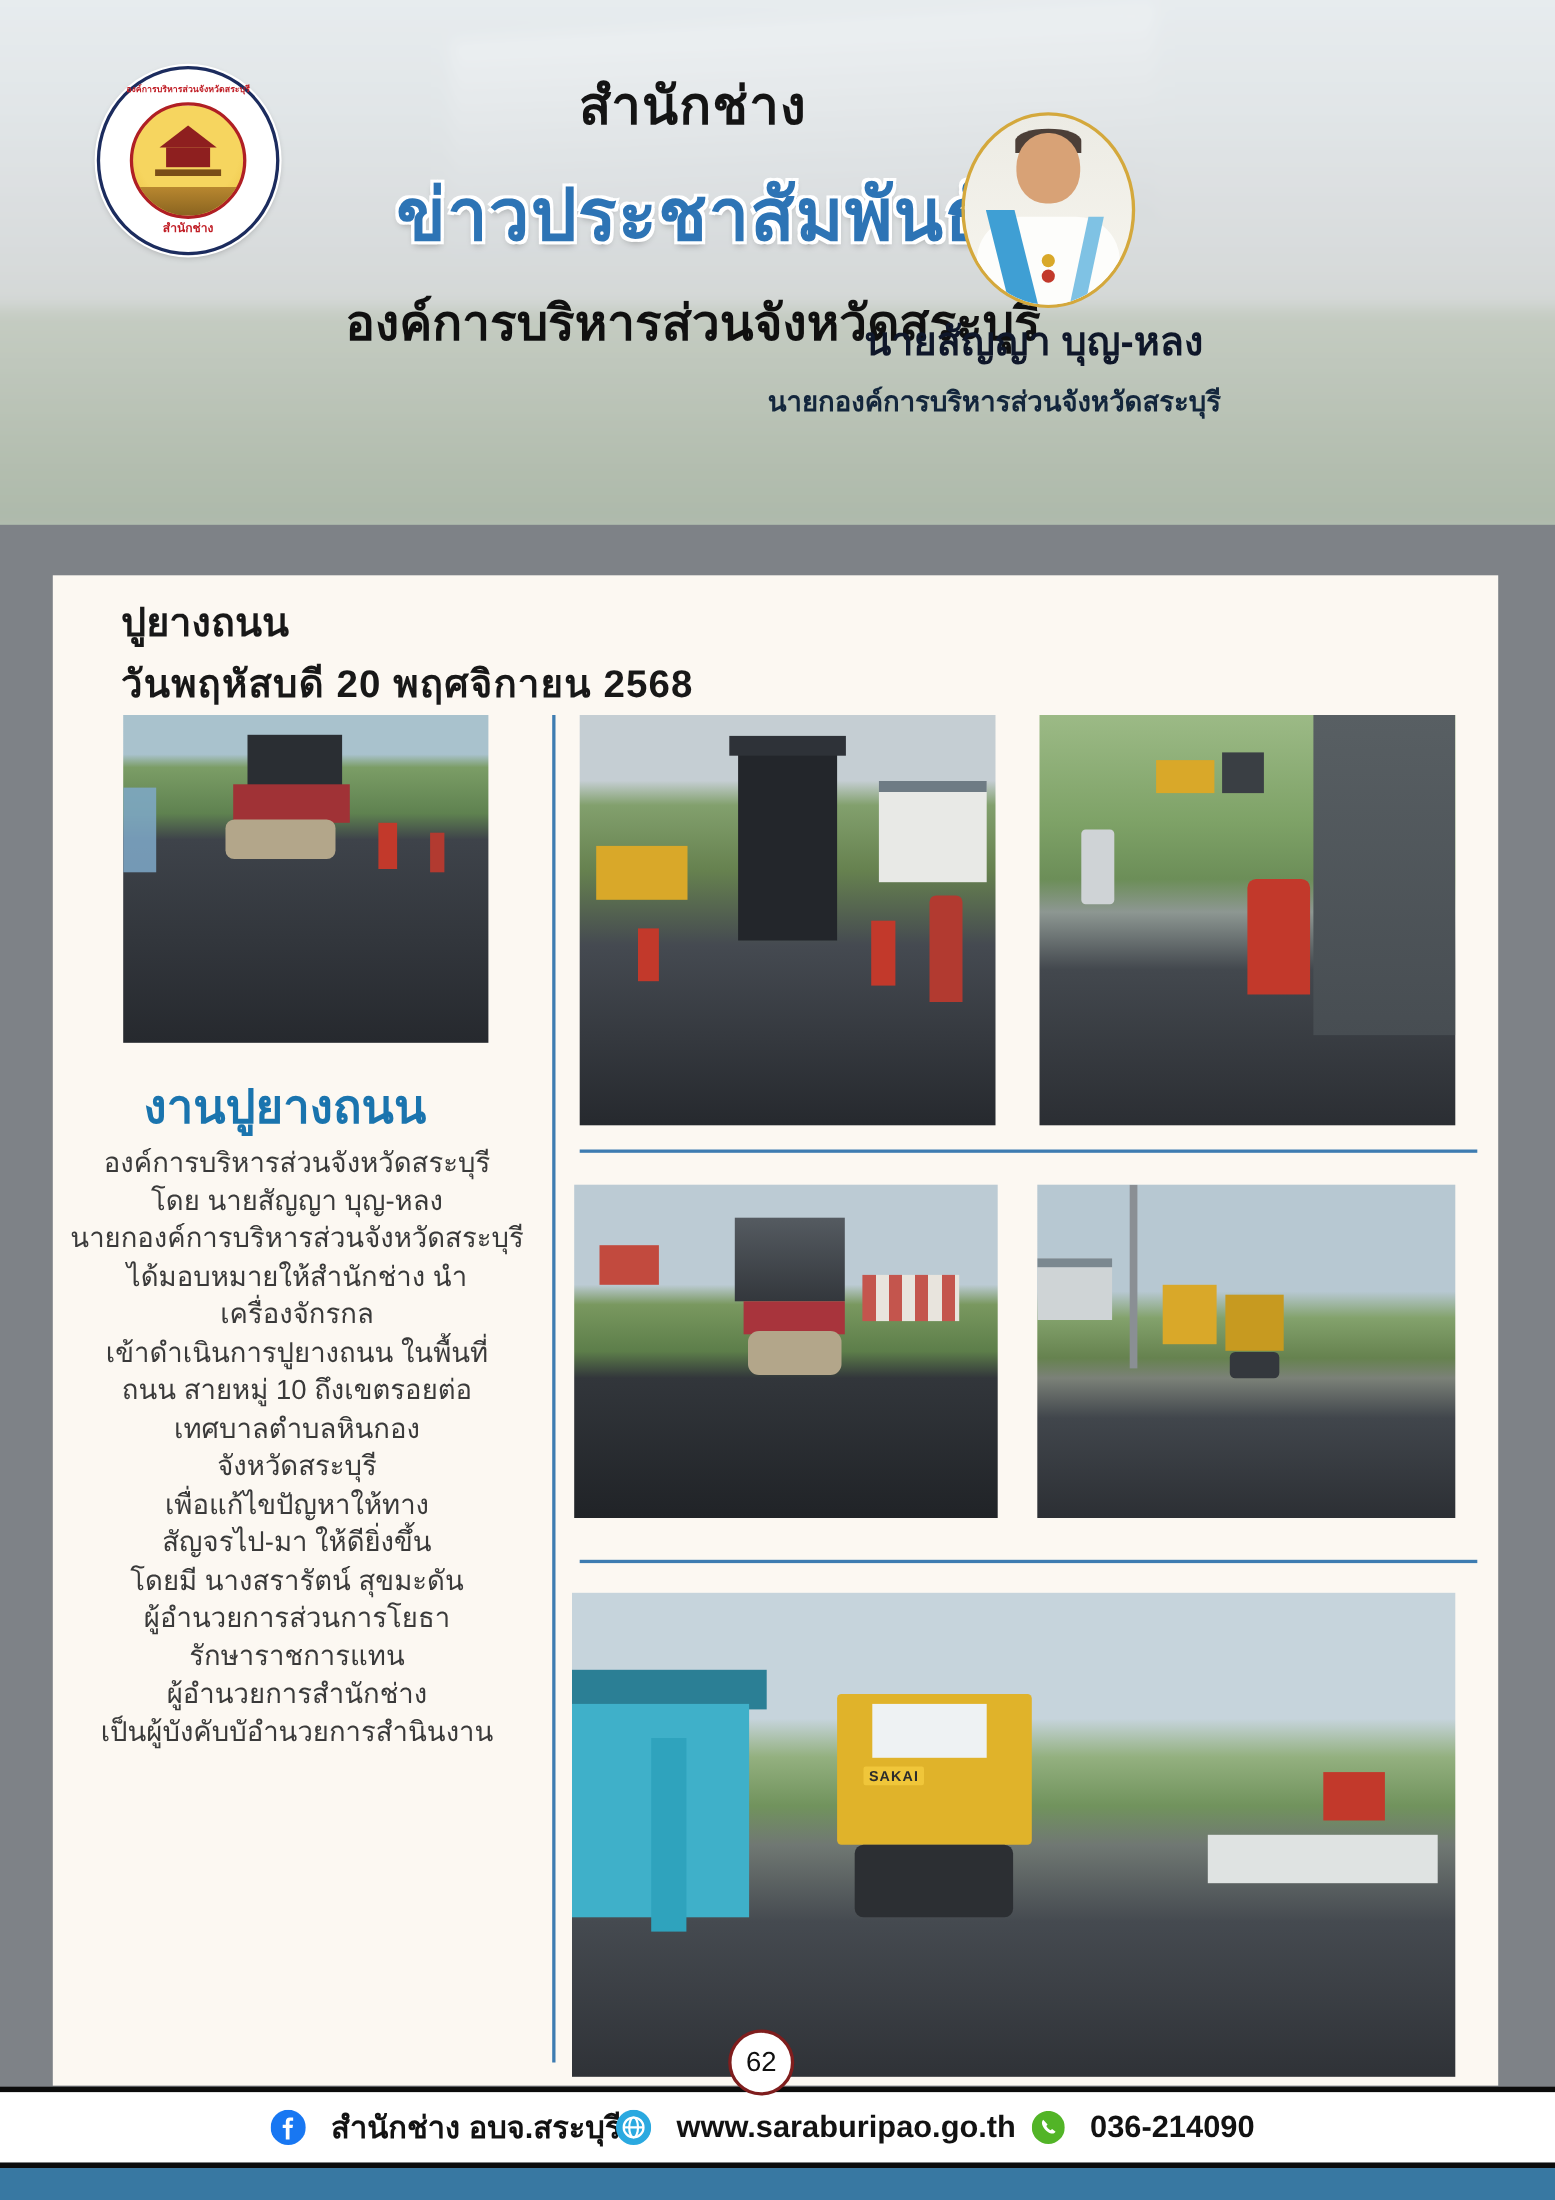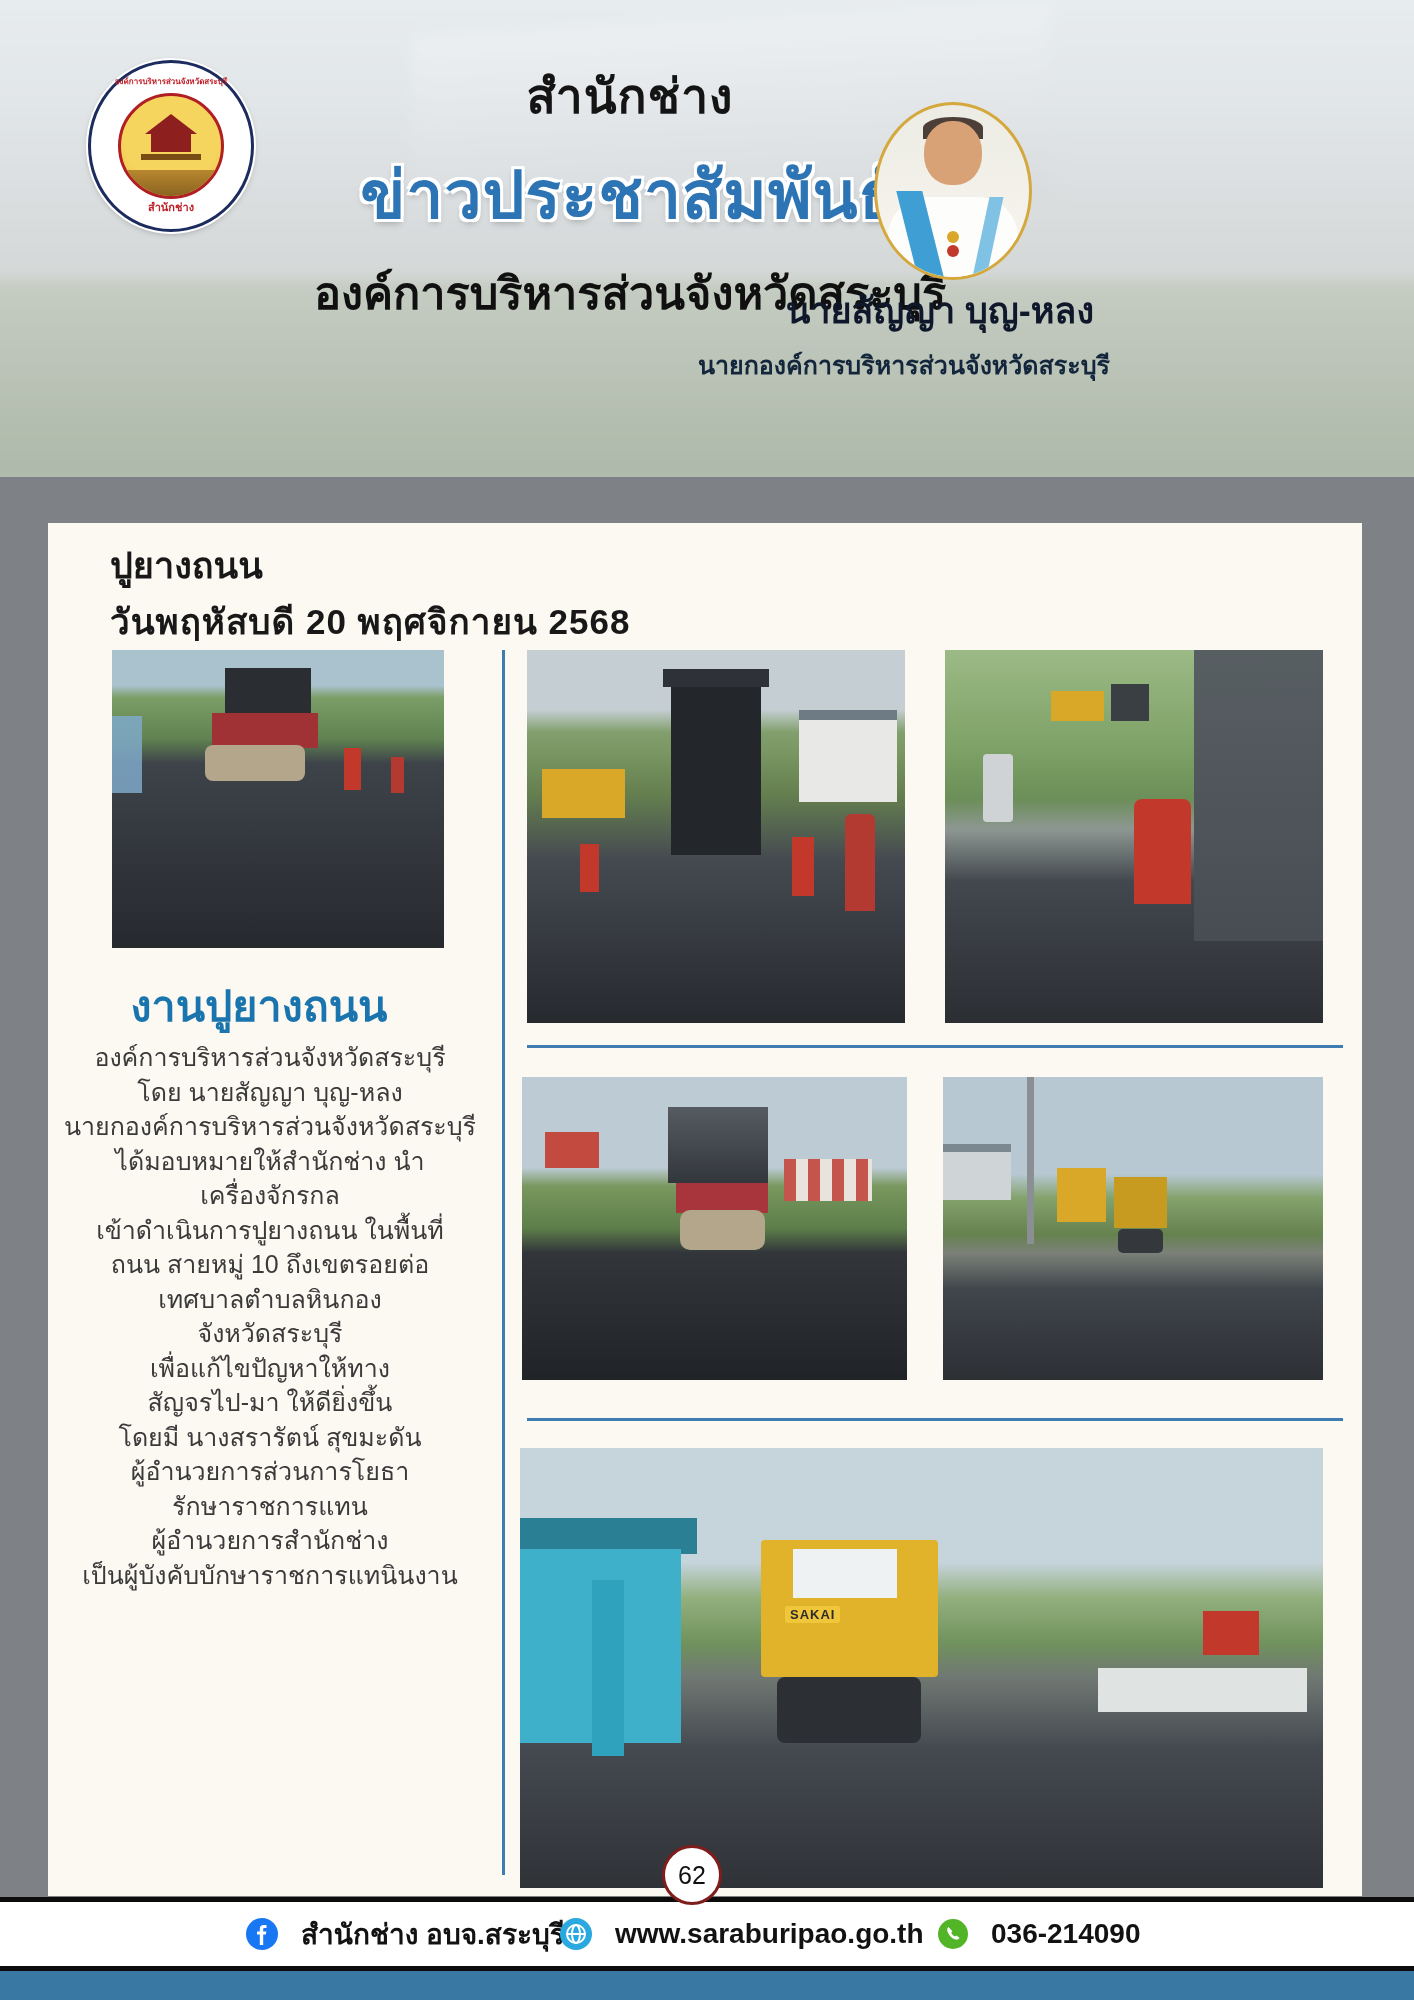--- a/index.html
+++ b/index.html
@@ -224,21 +224,21 @@
     <div>เข้าดำเนินการปูยางถนน ในพื้นที่</div>
     <div>ถนน สายหมู่ 10 ถึงเขตรอยต่อ</div>
     <div>เทศบาลตำบลหินกอง</div>
     <div>จังหวัดสระบุรี</div>
     <div>เพื่อแก้ไขปัญหาให้ทาง</div>
     <div>สัญจรไป-มา ให้ดียิ่งขึ้น</div>
     <div>โดยมี นางสรารัตน์ สุขมะดัน</div>
     <div>ผู้อำนวยการส่วนการโยธา</div>
     <div>รักษาราชการแทน</div>
     <div>ผู้อำนวยการสำนักช่าง</div>
-    <div>เป็นผู้บังคับบักษาราชการแทนินงาน</div>
+    <div>เป็นผู้บังคับบัอำนวยการสำนินงาน</div>
   </div>
 
   <div class="page-circle">
     <span>62</span>
   </div>
 
   <div class="rule rule-top"></div>
   <div class="footer-band">
     <div class="f-item f-fb">
       <svg width="32" height="32" viewBox="0 0 32 32">

